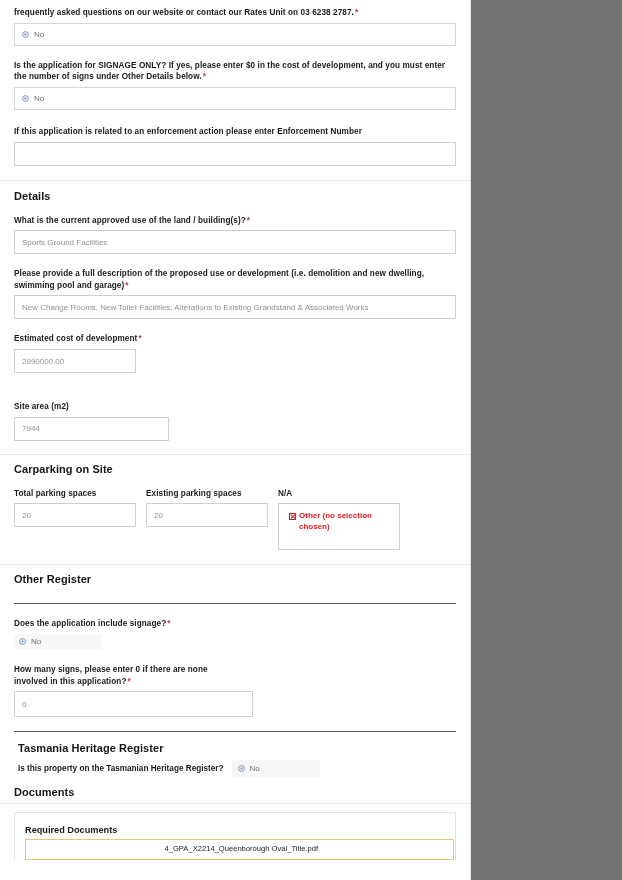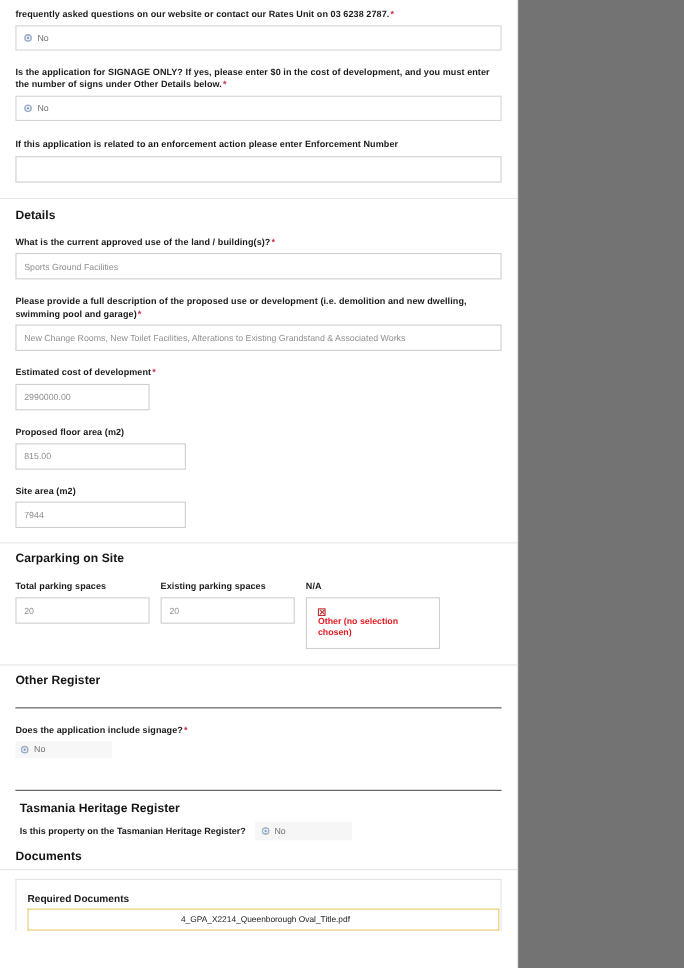--- a/index.html
+++ b/index.html
@@ -88,21 +88,21 @@
   .col { display: flex; flex-direction: column; }
 
   
   .nabox {
     border: 1px solid #cfcfcf;
     background: #fff;
     width: 122px;
     height: 47px;
     padding: 7px 7px 0 10px;
   }
-  .naline { display: flex; align-items: flex-start; flex-direction: column; }
+  .naline { display: flex; align-items: flex-start; }
   .xbox {
     width: 7px; height: 7px;
     border: 1px solid #c03030;
     margin-right: 3px;
     margin-top: 1.5px;
     flex: none;
     position: relative;
     background: #fff;
   }
   .xbox:before, .xbox:after {
@@ -221,26 +221,20 @@
         <span>Estimated cost of development</span><span class="req">*</span>
       </div>
       <div class="tinput tall" style="width:122px">
         <span>2990000.00</span>
       </div>
     </div>
 
     <div style="height:14px"></div>
 
     <div class="row">
-      <div class="col" style="width:155px">
-        <div class="qlabel">Proposed floor area (m2)</div>
-        <div class="tinput tall">
-          <span>815.00</span>
-        </div>
-      </div>
     </div>
 
     <div style="height:14px"></div>
 
     <div class="qblock">
       <div class="qlabel">Site area (m2)</div>
       <div class="tinput tall" style="width:155px">
         <span>7944</span>
       </div>
     </div>
@@ -290,20 +284,28 @@
         <span>Does the application include signage?</span><span class="req">*</span>
       </div>
       <div class="radiobox plainbg" style="width:88px;height:15px;padding-left:5px">
         <span class="radio-dot"></span>
         <span class="radio-text">No</span>
       </div>
     </div>
 
     <div style="height:15px"></div>
 
+    <div class="qblock">
+      <div class="qlabel" style="width:215px">
+        <span>How many signs, please enter 0 if there are none involved in this application?</span><span class="req">*</span>
+      </div>
+      <div class="tinput" style="width:239px;height:26px">
+        <span>0</span>
+      </div>
+    </div>
 
     <div style="height:14px"></div>
     <div class="rule-dark"></div>
     <div style="height:10px"></div>
 
     <div class="section-hd sub">Tasmania Heritage Register</div>
     <div style="height:6px"></div>
     <div class="inline-row">
       <span class="inline-q">Is this property on the Tasmanian Heritage Register?</span>
       <span class="heritage-ans">

